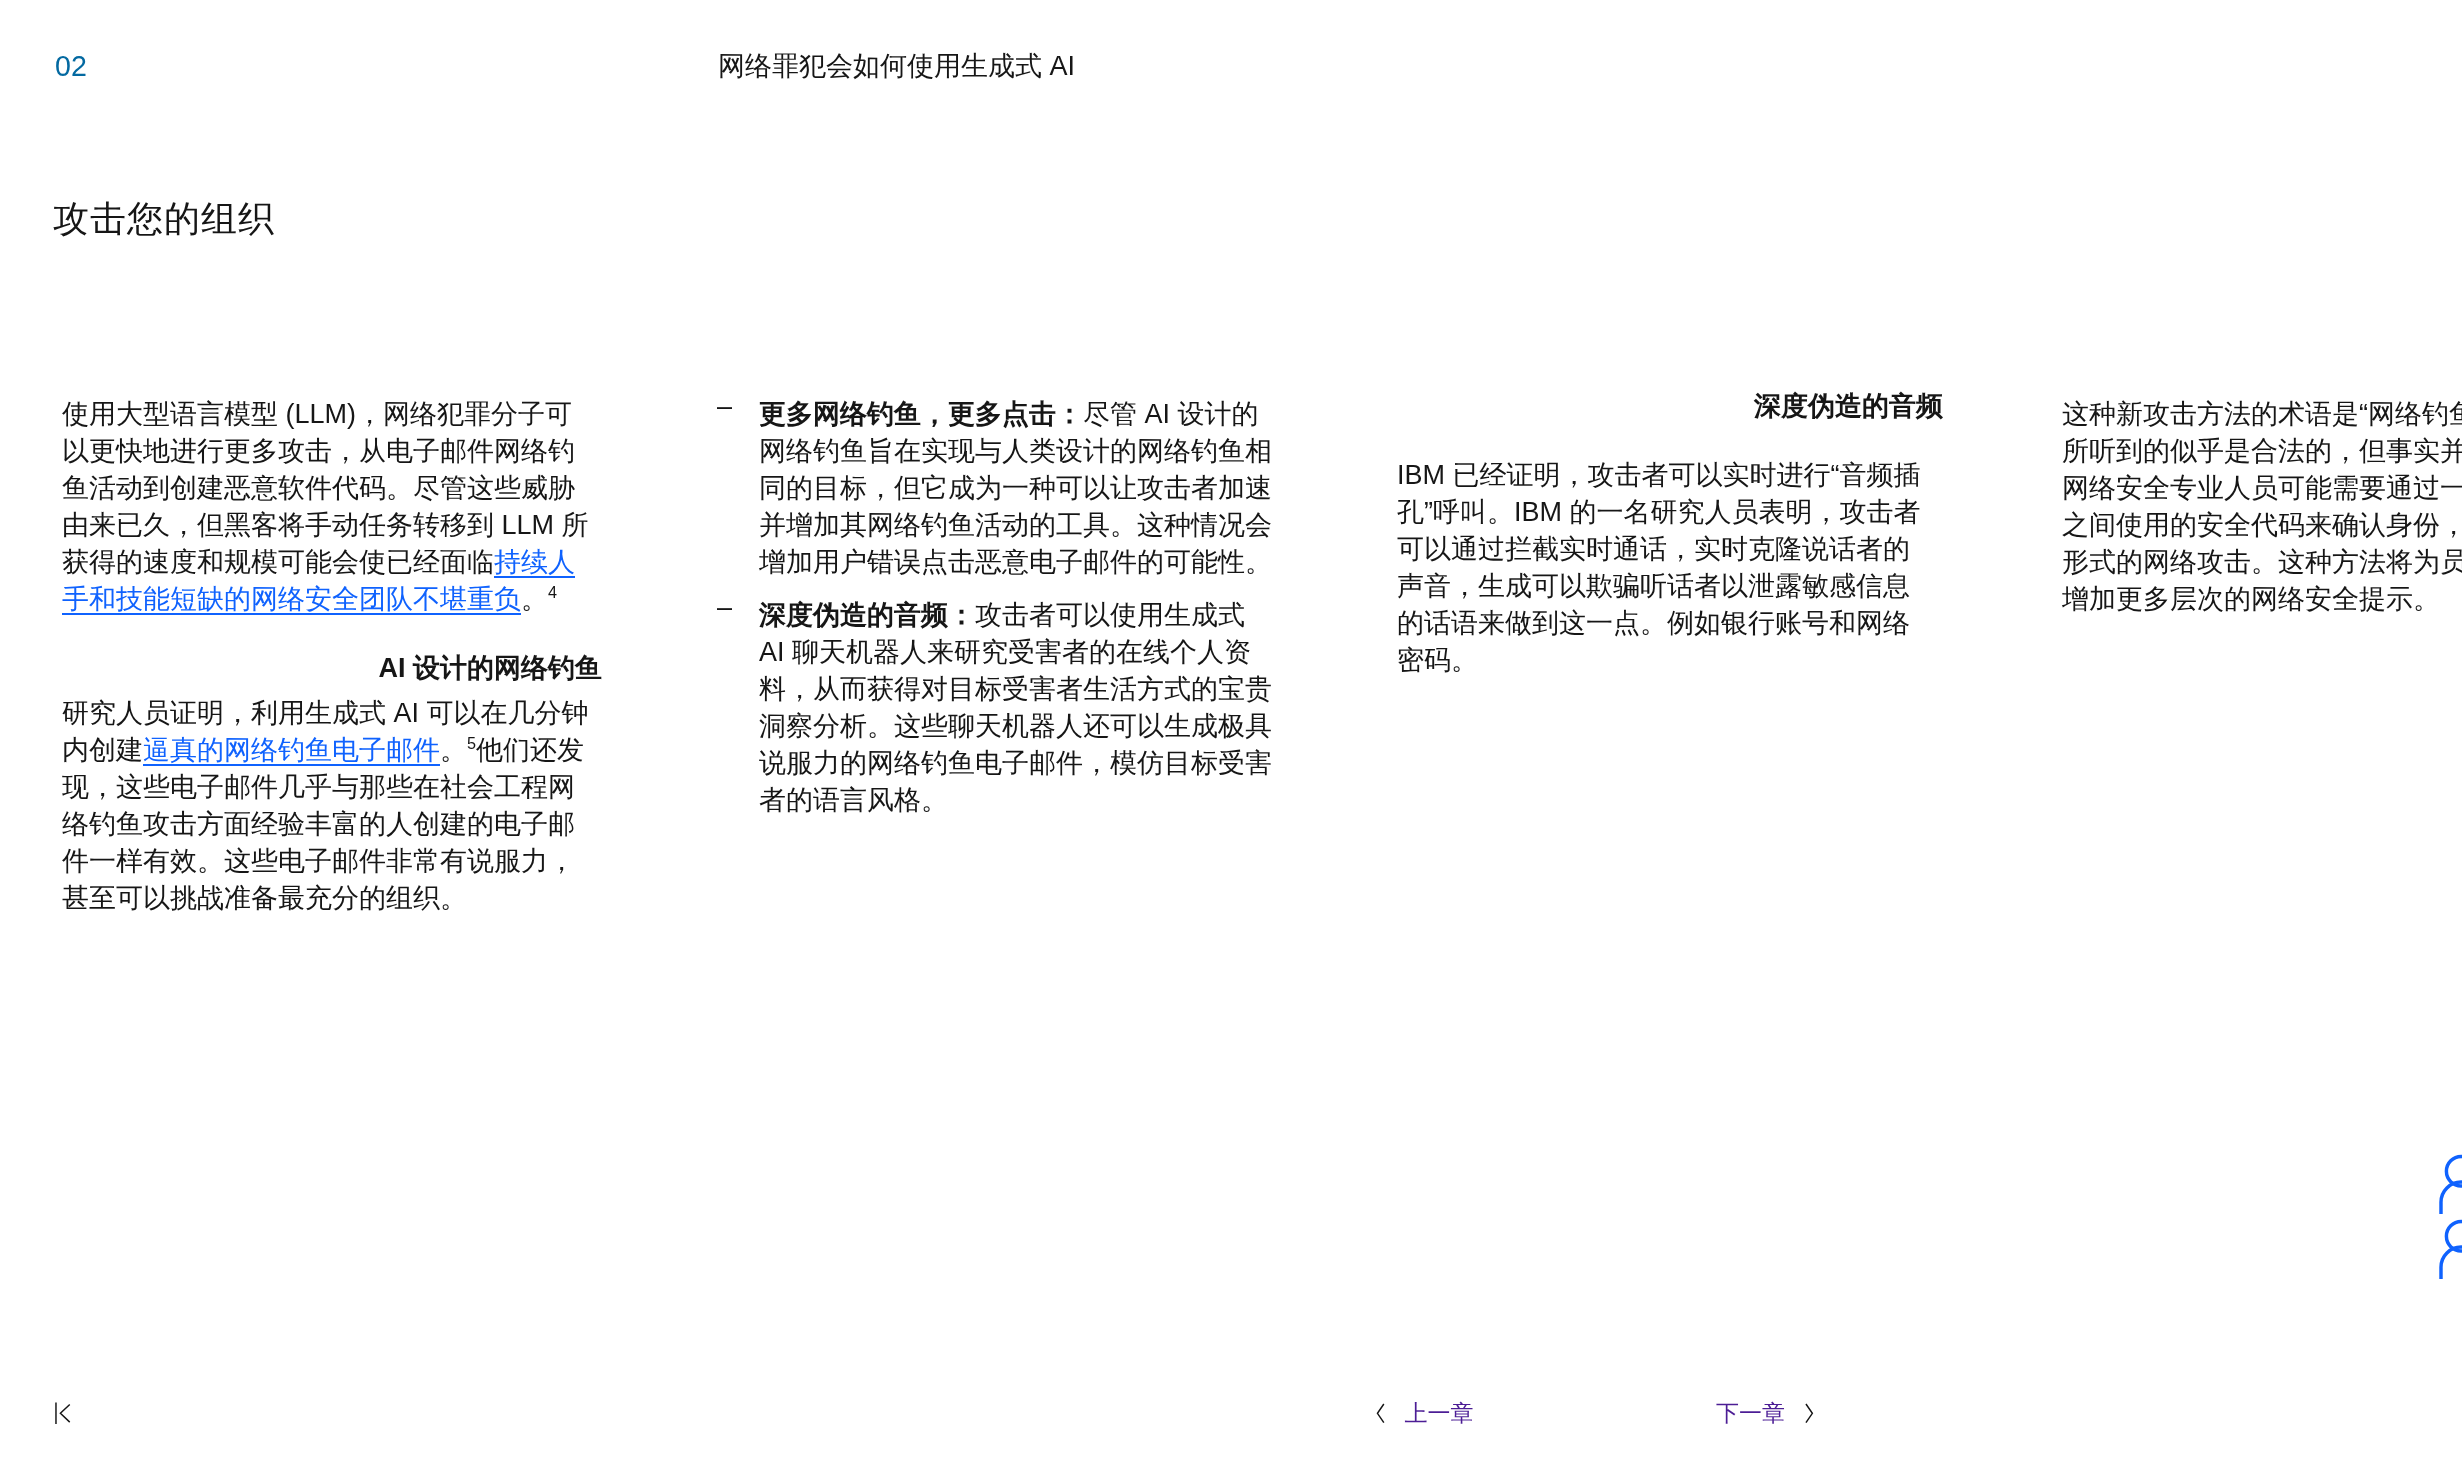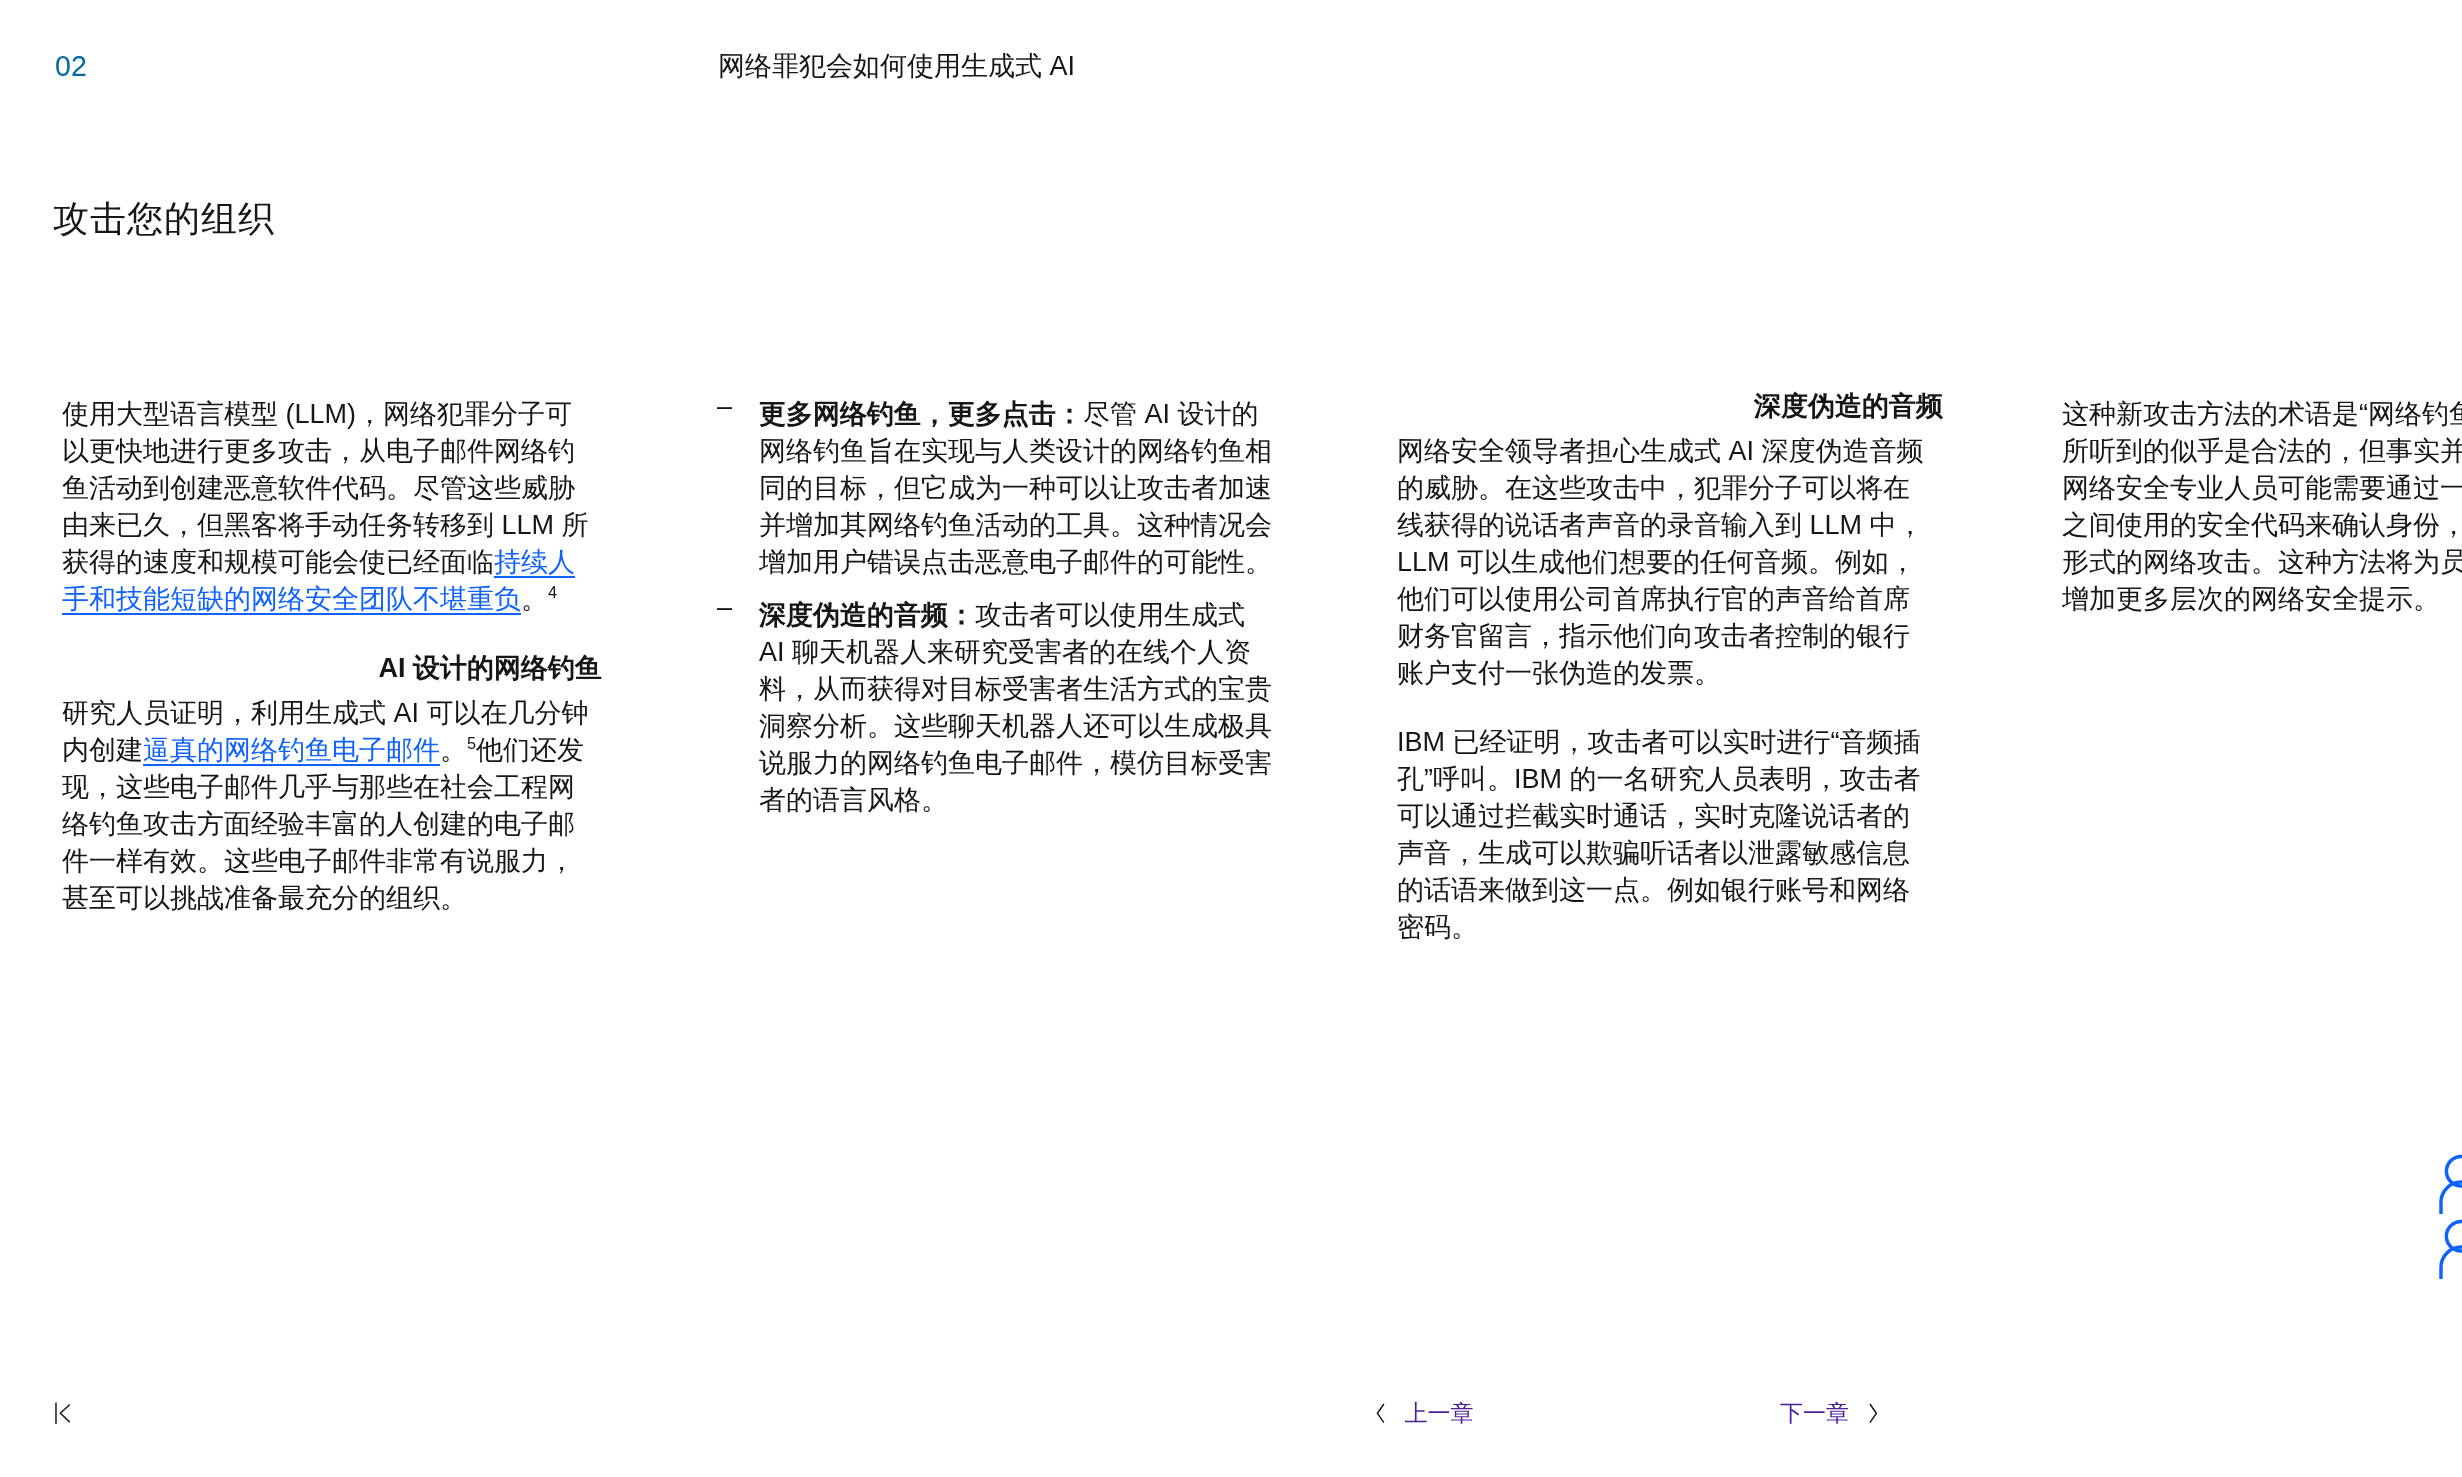--- a/index.html
+++ b/index.html
@@ -57,21 +57,21 @@
   .footer-skip {
     position: absolute; left: 54px; top: 1401px;
     width: 19.7px; height: 24.6px; cursor: pointer; color: #161616;
   }
   .footer-nav {
     position: absolute; top: 1399px;
     display: flex; align-items: center; gap: 18.7px;
     font-size: 23px; line-height: 29.5px; color: #4c1d95; cursor: pointer;
   }
   .footer-prev { left: 1375px; }
-  .footer-next { left: 1780px; }
+  .footer-next { left: 1716px; }
   .chevron-svg { width: 10.8px; height: 22.7px; display: block; }
 </style>
 </head>
 <body>
 
 <div class="page-num">02</div>
 <div class="running-title">网络罪犯会如何使用生成式 AI</div>
 <h1 class="section-title" style="margin:0;">攻击您的组织</h1>
 
 <div class="col col-1">
@@ -86,21 +86,20 @@
     <p><strong>更多网络钓鱼，更多点击：</strong><span>尽管 AI 设计的网络钓鱼旨在实现与人类设计的网络钓鱼相同的目标，但它成为一种可以让攻击者加速并增加其网络钓鱼活动的工具。这种情况会增加用户错误点击恶意电子邮件的可能性。</span></p>
   </div>
   <div class="bullet-item">
     <span class="bullet-marker">–</span>
     <p><strong>深度伪造的音频：</strong><span>攻击者可以使用生成式 AI 聊天机器人来研究受害者的在线个人资料，从而获得对目标受害者生活方式的宝贵洞察分析。这些聊天机器人还可以生成极具说服力的网络钓鱼电子邮件，模仿目标受害者的语言风格。</span></p>
   </div>
 </div>
 
 <div class="col col-3">
   <h3 class="sub-heading">深度伪造的音频</h3>
-  <p>网络安全领导者担心生成式 AI 深度伪造音频的威胁。在这些攻击中，犯罪分子可以将在线获得的说话者声音的录音输入到 LLM 中，LLM 可以生成他们想要的任何音频。例如，他们可以使用公司首席执行官的声音给首席财务官留言，指示他们向攻击者控制的银行账户支付一张伪造的发票。</p>
   <p class="para-gap">IBM 已经证明，攻击者可以实时进行“音频插孔”呼叫。IBM 的一名研究人员表明，攻击者可以通过拦截实时通话，实时克隆说话者的声音，生成可以欺骗听话者以泄露敏感信息的话语来做到这一点。例如银行账号和网络密码。</p>
 </div>
 
 <div class="col col-4">
   <p>这种新攻击方法的术语是“网络钓鱼 3.0”，您所听到的似乎是合法的，但事实并非如此。网络安全专业人员可能需要通过一系列个人之间使用的安全代码来确认身份，打击这种形式的网络攻击。这种方法将为员工的生活增加更多层次的网络安全提示。</p>
 </div>
 
 <svg class="people-icon" viewBox="0 0 266 260" fill="none" xmlns="http://www.w3.org/2000/svg" aria-hidden="true">
   <defs>
     <g id="person" stroke="currentColor" stroke-width="7" fill="none">

